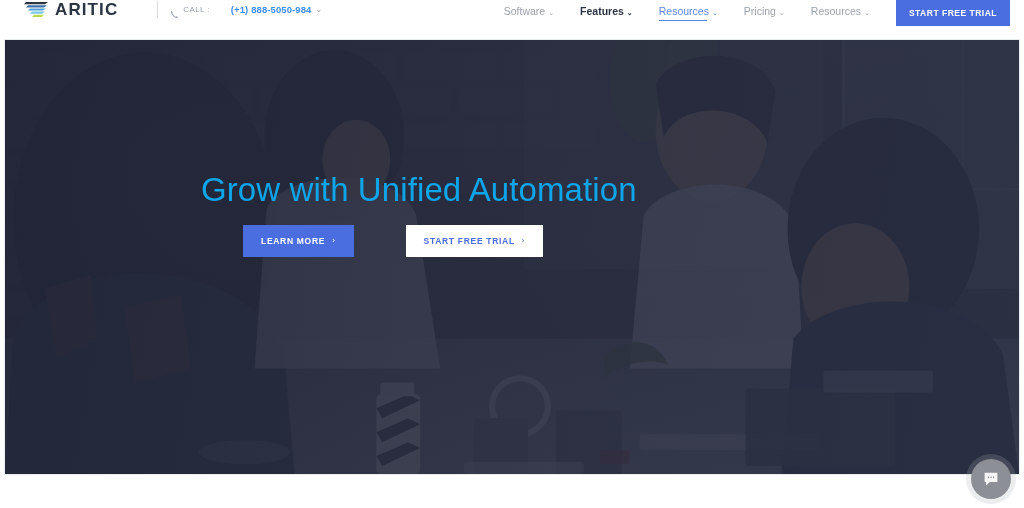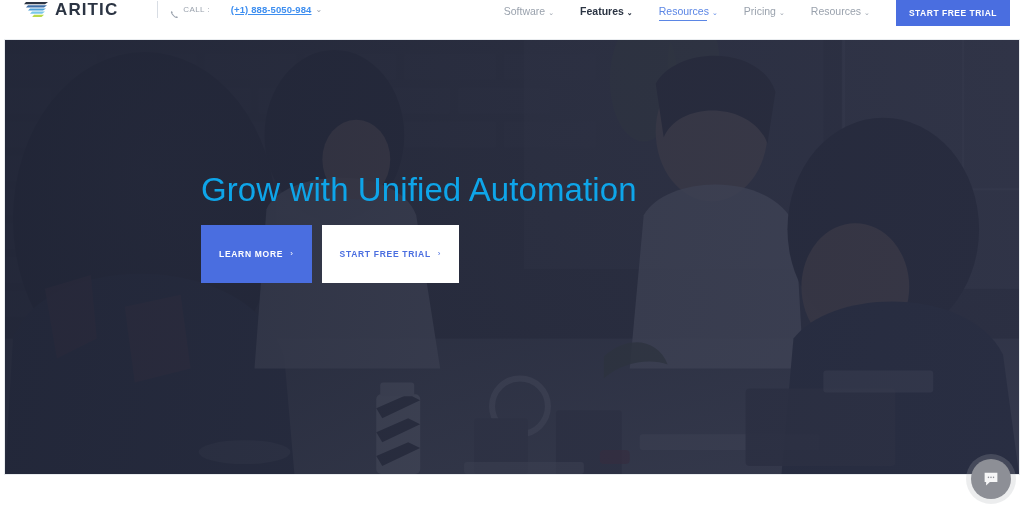--- a/index.html
+++ b/index.html
@@ -30,21 +30,21 @@
     margin-left: 39px; height: 19px;
   }
   .call-divider { width: 1px; height: 17px; background: #d8dde4; margin-right: 12px; }
   .phone-icon { width: 9px; height: 9px; margin-right: 4px; display: block; }
   .call-label {
     font-size: 8px; color: #9aa2ad; letter-spacing: .4px;
     margin-right: 21px; white-space: nowrap;
   }
   .call-number {
     font-size: 9.5px; font-weight: bold; color: #3d8ef0;
-    letter-spacing: .1px; white-space: nowrap; text-decoration: underline;
+    letter-spacing: .1px; white-space: nowrap;
   }
   .call-caret { margin-left: 4px; font-size: 8px; color: #9aa2ad; line-height: 1; }
 
   .nav { display: flex; align-items: center; margin-left: auto; }
   .nav-item {
     position: relative;
     font-size: 10.5px; color: #9aa2ad;
     margin-right: 26px; white-space: nowrap;
     padding-bottom: 4px; cursor: pointer;
   }
@@ -104,21 +104,21 @@
   }
   .hero-sub {
     font-size: 11.5px; color: #ccd2de; line-height: 1.85;
     max-width: 500px; margin-bottom: 22px;
   }
 
   .hero-actions { display: flex; align-items: center; }
   .btn {
     display: inline-flex; align-items: center; justify-content: center;
     font-size: 8.5px; font-weight: bold; letter-spacing: .7px;
-    padding: 24px 18px; border: 0; cursor: pointer; white-space: nowrap;
+    padding: 11px 18px; border: 0; cursor: pointer; white-space: nowrap; margin-left: 42px;
   }
   .btn .chev { margin-left: 7px; font-size: 8px; font-weight: normal; }
   .btn-primary { background: #4a6ee0; color: #ffffff; margin-right: 10px; }
   .btn-light { background: #ffffff; color: #4a6ee0; }
 
   
   .chat-widget {
     position: absolute; right: 13px; bottom: 9px;
     width: 40px; height: 40px; border-radius: 50%;
     background: #8d8f96;

